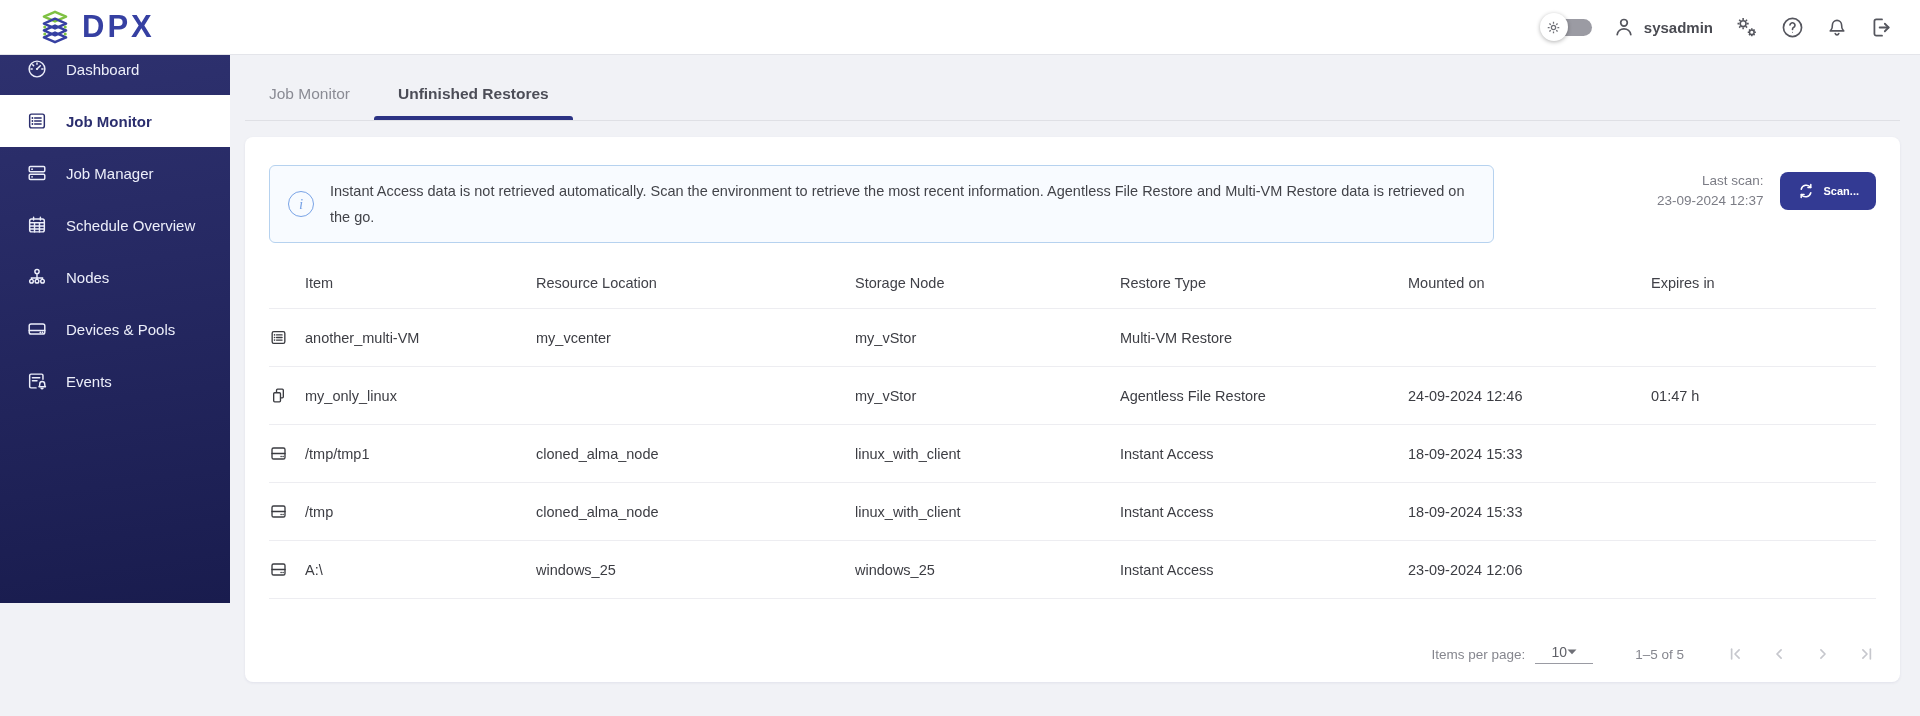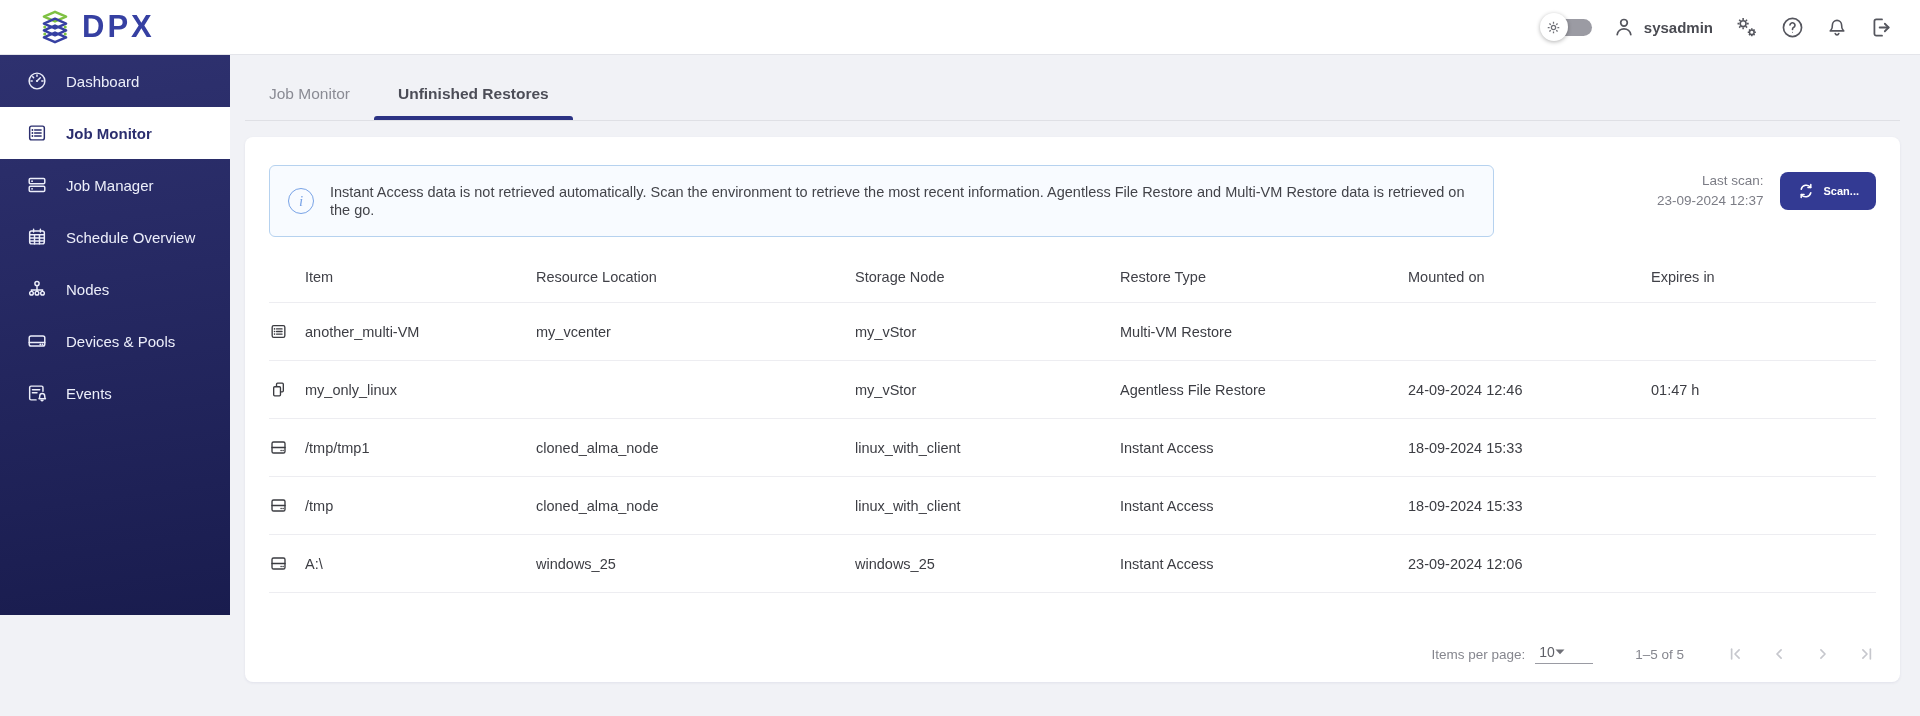--- a/index.html
+++ b/index.html
@@ -15,21 +15,21 @@
   .top-right { display:flex; align-items:center; gap:20px; }
   .top-ic { color:#55565e; display:flex; align-items:center; cursor:pointer; }
   .userchip { display:flex; align-items:center; gap:8px; color:#4a4b52; font-weight:600; font-size:15px; }
   .toggle { position:relative; width:52px; height:22px; cursor:pointer; }
   .toggle .pill { position:absolute; left:6px; top:3px; width:46px; height:17px; border-radius:9px; background:#9b9ba3; }
   .toggle .knob { position:absolute; left:0; top:-3px; width:28px; height:28px; border-radius:50%;
                   background:#ffffff; box-shadow:0 1px 4px rgba(0,0,0,.3); display:flex;
                   align-items:center; justify-content:center; color:#6e6f76; }
 
   
-  .sidebar { position:absolute; left:0; top:55px; width:230px; height:560px;
+  .sidebar { position:absolute; left:0; top:43px; width:230px; height:560px;
              background:linear-gradient(172deg, #2e316f 0%, #262963 40%, #191c4e 100%); }
   .side-item { display:flex; align-items:center; gap:18px; height:52px; padding-left:26px;
                color:#eceefa; font-size:15px; cursor:pointer; }
   .side-item .sicon { display:flex; align-items:center; color:#eceefa; }
   .side-item.active { background:#ffffff; color:#2b2e6e; font-weight:700; }
   .side-item.active .sicon { color:#2b2e6e; }
 
   
   .main { position:absolute; left:230px; top:55px; width:1690px; height:661px; }
   .tabbar { display:flex; align-items:stretch; height:66px; margin:0 20px 0 15px;
@@ -42,41 +42,41 @@
 
   .card { margin:16px 20px 0 15px; height:545px; background:#ffffff; border-radius:8px;
           box-shadow:0 1px 3px rgba(40,44,100,.08); padding:28px 24px 0 24px; position:relative; }
 
   .card-top { display:flex; align-items:flex-start; gap:24px; }
   .banner { flex:0 0 1225px; display:flex; align-items:center; gap:16px; background:#f8fbff;
             border:1px solid #b6d2ef; border-radius:6px; padding:12px 18px; min-height:72px; }
   .info-badge { flex:0 0 26px; width:26px; height:26px; border-radius:50%; border:1.6px solid #79a3e6;
                 color:#79a3e6; display:flex; align-items:center; justify-content:center;
                 font-family:"Liberation Serif", serif; font-style:italic; font-size:15px; }
-  .banner-text { font-size:14.5px; color:#43444a; line-height:18px; }
+  .banner-text { font-size:14.5px; color:#43444a; line-height:26px; }
   .scan-side { margin-left:auto; display:flex; align-items:center; gap:16px; padding-top:6px; }
   .last-scan { text-align:right; color:#7b7c85; font-size:13.5px; line-height:20px; }
   .scan-btn { display:flex; align-items:center; gap:9px; background:#333a93; color:#ffffff;
               border:none; border-radius:8px; height:38px; padding:0 17px; font-size:11px;
               font-weight:700; cursor:pointer; font-family:"Liberation Sans", sans-serif; }
 
   
   .table { margin-top:14px; }
   .trow { display:grid; grid-template-columns:36px 231px 319px 265px 288px 243px 1fr;
           align-items:center; border-bottom:1px solid #ededf1; }
   .trow.head { height:52px; font-size:14.5px; color:#404148; font-weight:500; }
   .trow.body { height:58px; font-size:14.5px; color:#3c3d43; cursor:default; }
   .cell { overflow:hidden; white-space:nowrap; text-overflow:ellipsis; padding-right:26px; }
   .ricon { color:#3a3b40; display:flex; align-items:center; }
 
   
   .pager { position:absolute; right:24px; bottom:18px; display:flex; align-items:center;
            gap:42px; color:#85868e; font-size:13.5px; }
   .ipp { display:flex; align-items:center; gap:10px; }
-  .ipp-select { display:flex; align-items:center; justify-content:flex-start; width:58px;
+  .ipp-select { display:flex; align-items:center; justify-content:center; width:58px;
                 border-bottom:1px solid #9a9ba3; padding:0 4px 3px 4px; color:#5f6067;
                 cursor:pointer; font-size:14px; }
   .pg-btns { display:flex; align-items:center; gap:26px; color:#c6c7cd; }
   .pg-btn { display:flex; align-items:center; cursor:pointer; }
 
   svg { display:block; }
 </style>
 </head>
 <body>
 

